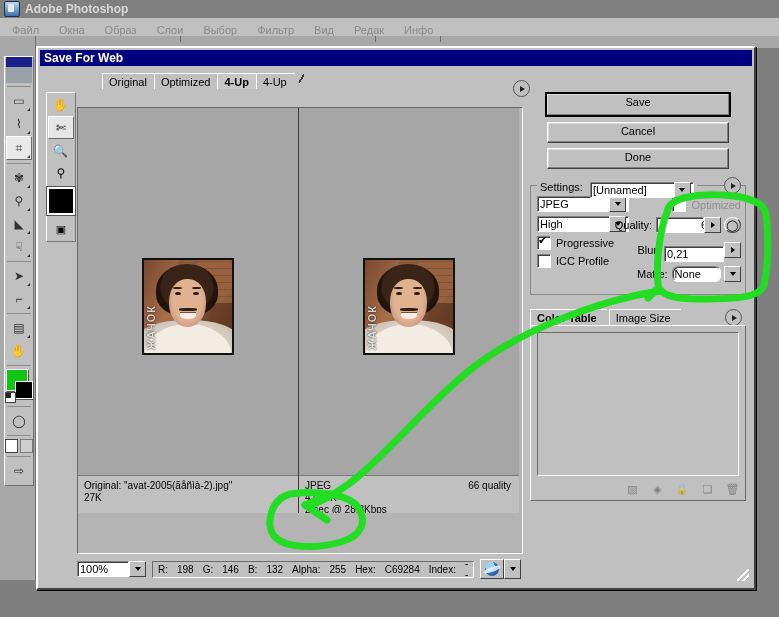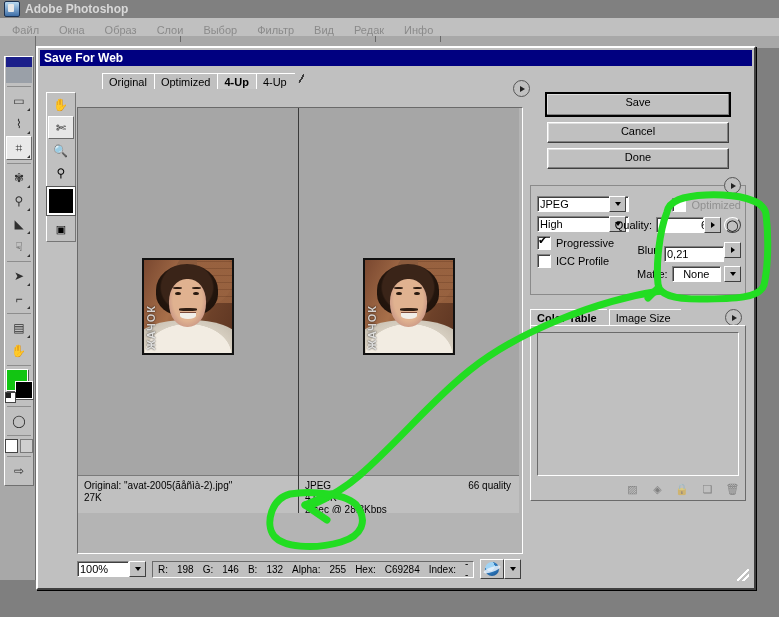--- a/index.html
+++ b/index.html
@@ -415,20 +415,29 @@
         </div>
       </div>
 
       <div class="rcol">
 
         <div class="btn primary">Save</div>
         <div class="btn">Cancel</div>
         <div class="btn">Done</div>
 
         <div class="group" style="margin-top:16px;padding-top:10px;">
+          <span class="grouplegend">
+            <span>Settings:</span>
+            <span class="field" style="width:104px;margin-left:4px;background:#fff;position:relative;top:3px;">
+              <span style="flex:1">[Unnamed]</span>
+              <span class="ddbtn">
+                  <i></i>
+                </span>
+            </span>
+          </span>
           <div class="arrowbtn">
               <i></i>
             </div>
 
           <div style="display:flex;gap:8px;">
             <div style="width:96px;">
               <div class="row">
                 <span class="field" style="width:92px;">
                   <span style="flex:1">JPEG</span>
                   <span class="ddbtn">
@@ -473,21 +482,21 @@
                 <span class="lbl" style="margin-right:4px;">Blur:</span>
                 <span class="field" style="width:60px;margin-top:9px;">
                   <span style="flex:1">0,21</span>
                 </span>
                 <span class="ddbtn right">
                     <i></i>
                   </span>
               </div>
               <div class="row" style="justify-content:flex-end;">
                 <span class="lbl" style="margin-right:4px;">Matte:</span>
-                <span class="field" style="width:58px;justify-content:center;">
+                <span class="field" style="width:58px;justify-content:flex-start;border-radius:6px;">
                   <span>None</span>
                 </span>
                 <span class="ddbtn" style="margin-left:3px;">
                     <i></i>
                   </span>
               </div>
             </div>
           </div>
         </div>
 

